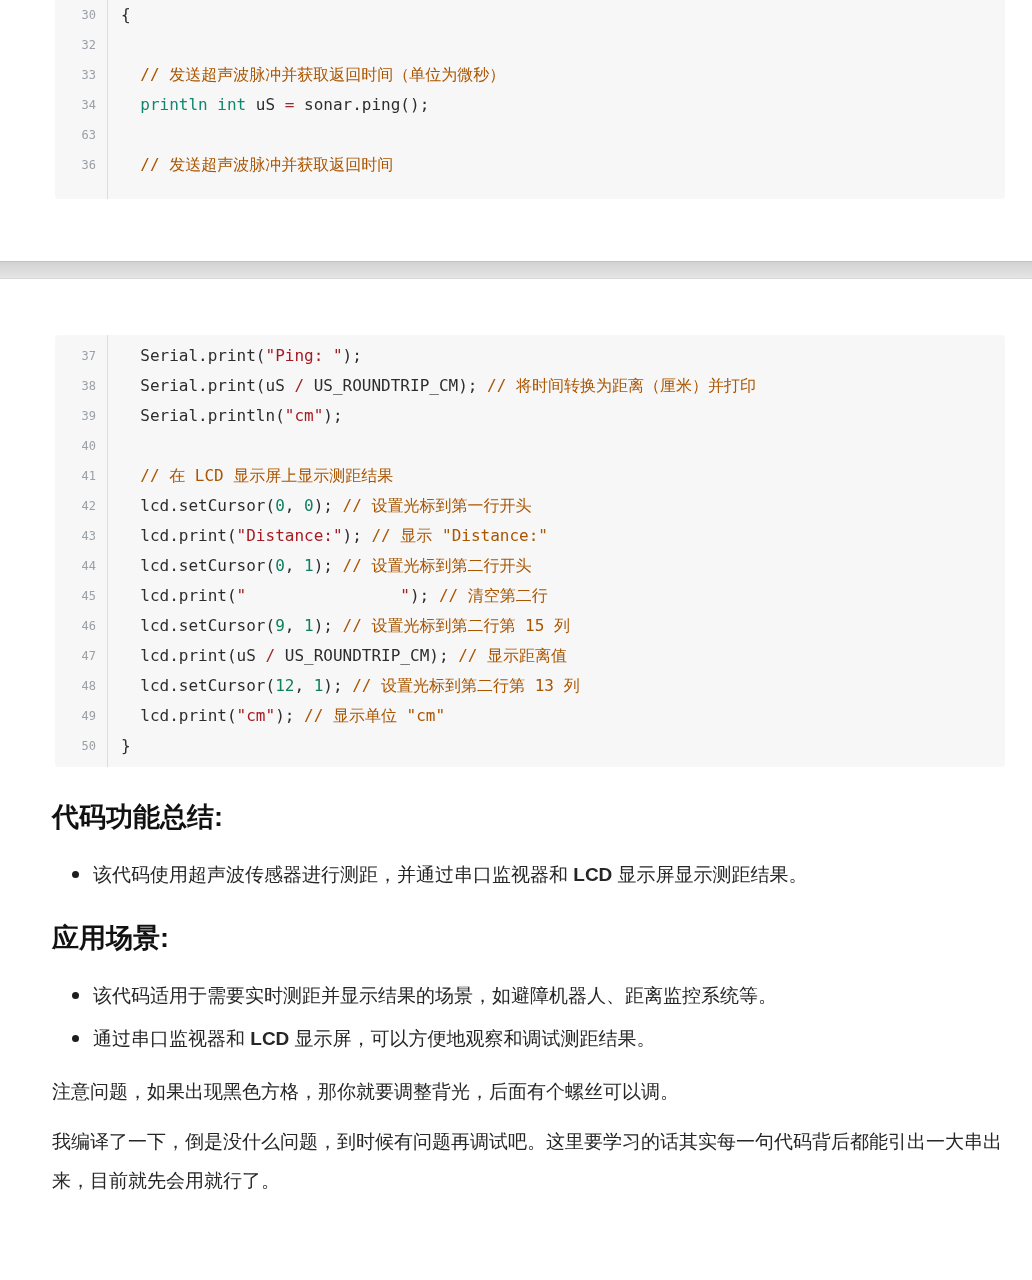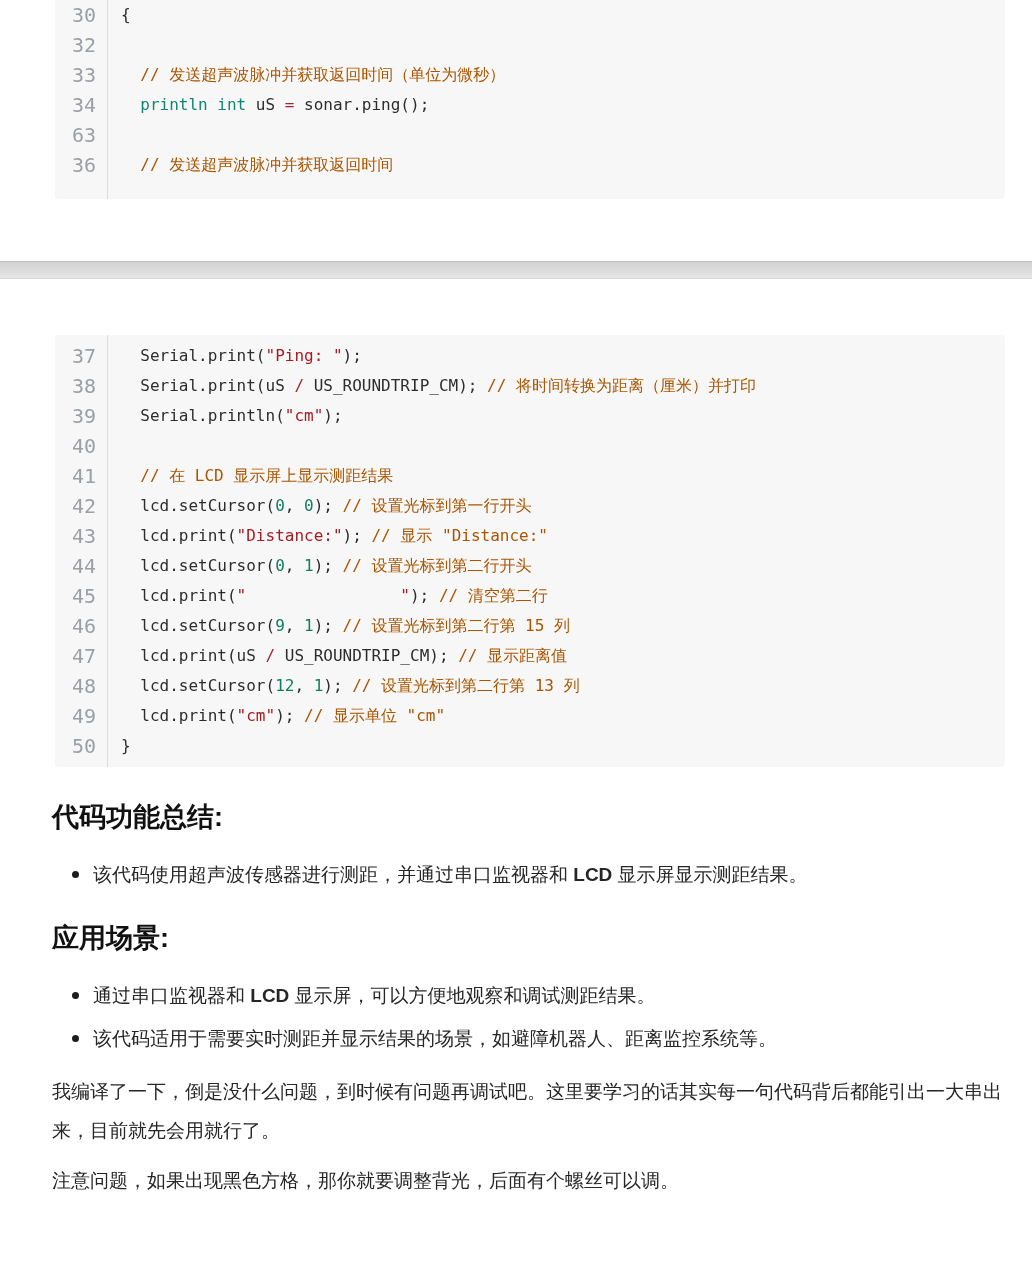--- a/index.html
+++ b/index.html
@@ -22,21 +22,21 @@
   }
   .code-block::before {           
     content:""; position:absolute; left:52px; top:0; bottom:0;
     width:1px; background:var(--gutter_line);
   }
   .cb1 { border-radius:0 0 4px 4px; padding-bottom:19px; }
   .cb2 { border-radius:4px; padding:6px 0; }
   .row { display:flex; height:30px; line-height:30px; }
   .ln {
     flex:0 0 52px; box-sizing:border-box; text-align:right;
-    padding-right:11px; color:var(--line_no); font-size:20px;
+    padding-right:11px; color:var(--line_no); font-size:12px;
   }
   .cl { padding-left:14px; white-space:pre; font-family:inherit; }
   .tk-pln { color:var(--pln); }
   .tk-kwd { color:var(--kwd); }
   .tk-num { color:var(--num); }
   .tk-str { color:var(--str); }
   .tk-op  { color:var(--op);  }
   .tk-com { color:var(--com); }
   
   .divider {
@@ -158,21 +158,21 @@
     </section>
 
   <div class="prose">
     <h2>代码功能总结:</h2>
     <ul>
         <li><span>该代码使用超声波传感器进行测距，并通过串口监视器和 </span><strong>LCD</strong><span> 显示屏显示测距结果。</span></li>
       </ul>
 
     <h2>应用场景:</h2>
     <ul>
+        <li><span>该代码适用于需要实时测距并显示结果的场景，如避障机器人、距离监控系统等。</span></li>
         <li><span>通过串口监视器和 </span><strong>LCD</strong><span> 显示屏，可以方便地观察和调试测距结果。</span></li>
-        <li><span>该代码适用于需要实时测距并显示结果的场景，如避障机器人、距离监控系统等。</span></li>
       </ul>
 
+    <p>注意问题，如果出现黑色方格，那你就要调整背光，后面有个螺丝可以调。</p>
     <p>我编译了一下，倒是没什么问题，到时候有问题再调试吧。这里要学习的话其实每一句代码背后都能引出一大串出来，目前就先会用就行了。</p>
-    <p>注意问题，如果出现黑色方格，那你就要调整背光，后面有个螺丝可以调。</p>
   </div>
 
 </div>
 
 </body></html>

